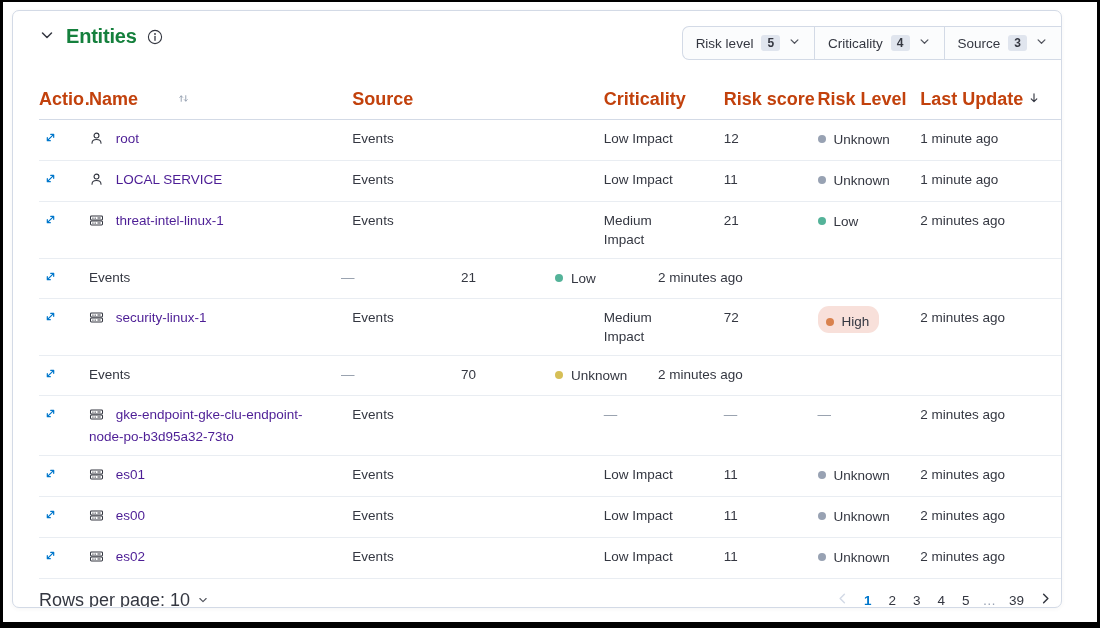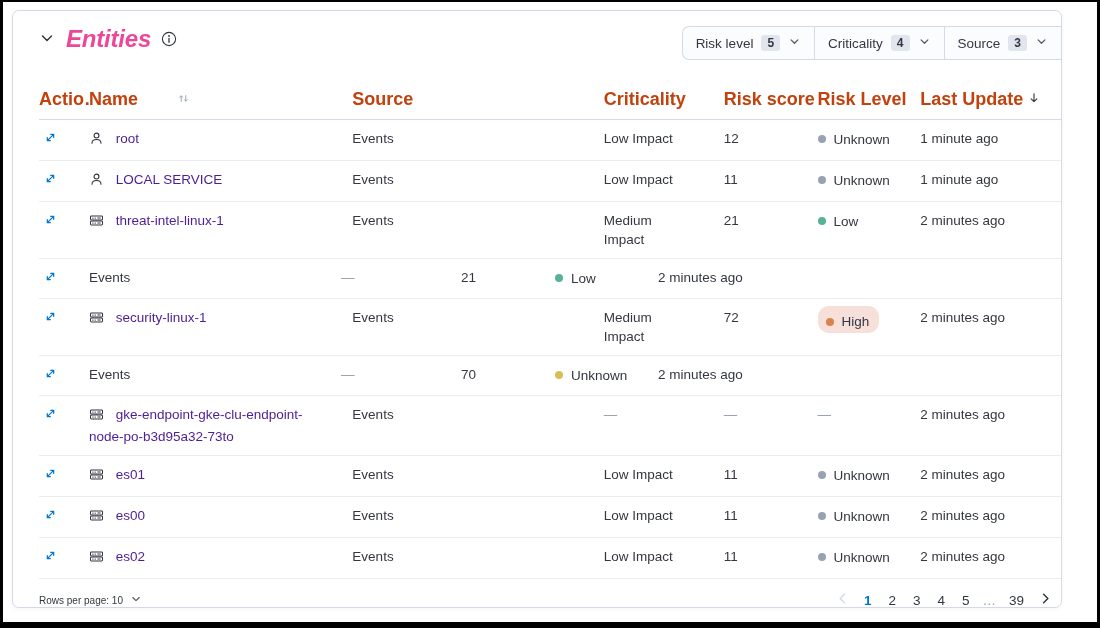--- a/index.html
+++ b/index.html
@@ -21,21 +21,21 @@
     background: #fff;
     border: 1px solid #D3DAE6;
     border-radius: 7px;
     box-shadow: 0 1px 4px rgba(52,55,65,.05);
     overflow: hidden;
   }
   
   .panel-header { display: flex; justify-content: space-between; align-items: flex-start; padding: 14px 0 0 24px; height: 48px; }
   .title-group { display: flex; align-items: center; gap: 9px; }
   .collapse-btn { background: none; border: none; cursor: pointer; display: flex; align-items: center; padding: 2px; }
-  .page-title { font-size: 24px; font-weight: 700; color: #ec4899; letter-spacing: -0.2px; font-style: italic; }
+  .page-title { font-size: 20px; font-weight: 700; color: #15803d; letter-spacing: -0.2px; }
   .info-icon { margin-left: 1px; display: flex; align-items: center; }
   .filter-group {
     display: flex; align-items: stretch;
     border: 1px solid #D3DAE6; border-right: none;
     border-radius: 7px 0 0 7px;
     background: #FBFCFD; overflow: hidden;
     margin-top: 1px;
   }
   .filter-btn {
     display: flex; align-items: center; gap: 8px;
@@ -60,21 +60,21 @@
   .cell { }
   .expand-btn { background: none; border: none; cursor: pointer; padding: 1px 0 0 4px; display: inline-flex; }
   .entity-icon { vertical-align: -3px; margin-right: 8px; display: inline; }
   .name-text { color: #4c1d95; }
   .dash { color: #8E98A6; }
   .level-wrap { display: inline-flex; align-items: center; text-align: center; }
   .level-wrap.pill { border-radius: 11px; padding: 6px 10px 2px 8px; margin: -2px 0; }
   .dot { width: 8px; height: 8px; border-radius: 50%; display: inline-block; margin-right: 8px; flex: none; }
   
   .tfoot { margin-left: 26px; display: flex; justify-content: space-between; align-items: center; padding: 10px 0 10px 0; }
-  .rpp { display: flex; align-items: center; gap: 7px; font-size: 10px; color: #343741; background: none; border: none; cursor: pointer; font-family: inherit; }
+  .rpp { display: flex; align-items: center; gap: 7px; font-size: 18px; color: #343741; background: none; border: none; cursor: pointer; font-family: inherit; }
   .pagination { display: flex; align-items: center; gap: 3px; font-size: 13.5px; margin-right: 4px; }
   .page-arrow { background: none; border: none; cursor: pointer; display: flex; align-items: center; padding: 2px 4px; }
   .page { padding: 2px 7px; color: #343741; cursor: pointer; background: none; border: none; font-size: 13.5px; font-family: inherit; }
   .page.current { color: #0077CC; font-weight: 700; text-decoration: underline; text-underline-offset: 3px; }
   .page.ellipsis { color: #98A2B3; cursor: default; padding: 2px 3px; }
 </style>
 </head>
 <body>
 
 <div class="frame">

